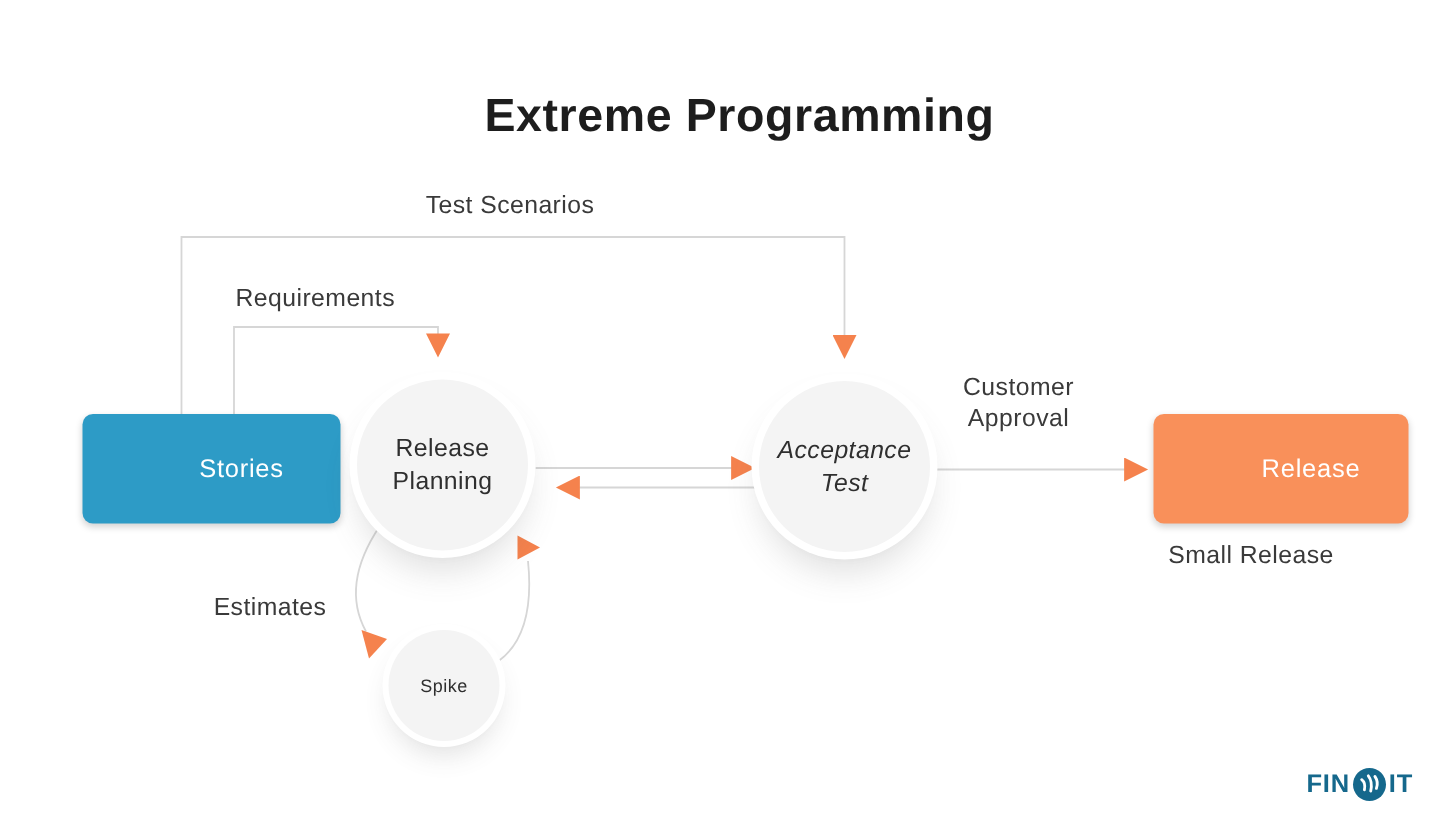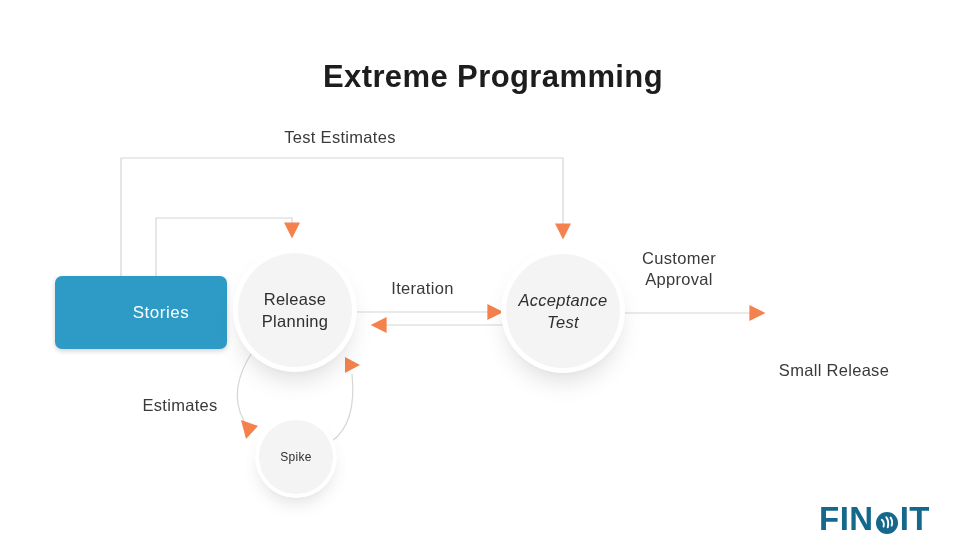--- a/index.html
+++ b/index.html
@@ -30,22 +30,22 @@
     position:absolute;z-index:3;display:flex;align-items:center;justify-content:center;
     background:var(--circle-fill);border-radius:50%;text-align:center;
     color:#2f2f2f;font-size:16.5px;line-height:1.35;letter-spacing:.3px;
     box-shadow:0 0 0 5px #ffffff,0 14px 22px rgba(90,90,90,.18),0 3px 8px rgba(0,0,0,.05);
   }
   .circle-sm{
     box-shadow:0 0 0 4px #ffffff,0 10px 16px rgba(90,90,90,.16),0 2px 6px rgba(0,0,0,.05);
     font-size:12px;
   }
   .logo{
-    position:absolute;right:30px;bottom:12px;z-index:3;display:flex;align-items:flex-end;
-    font-weight:800;font-size:33px;color:var(--logo);letter-spacing:.5px;
+    position:absolute;right:18px;bottom:12px;z-index:3;display:flex;align-items:center;
+    font-weight:800;font-size:17px;color:var(--logo);letter-spacing:.5px;
   }
   .logo .logo-text{line-height:1;}
   .logo svg{margin:2px 1px 0 1px;display:block;}
 </style>
 </head>
 <body>
 
 <div class="canvas">
 
   <h1 class="title">Extreme Programming</h1>
@@ -67,42 +67,45 @@
 
     <path class="connector" d="M622,313 L763,313" marker-end="url(#arr)"></path>
 
     <path class="connector" d="M253,351 Q227,390 244,421"></path>
     <polygon points="241,420 258,426 246,439" style="fill:var(--arrow)"></polygon>
 
     <path class="connector" d="M332,441 Q357,423 352,374"></path>
     <polygon points="345,357 345,373 360,365" style="fill:var(--arrow)"></polygon>
   </svg>
 
-  <div class="lbl center" style="left:240px;top:127px;width:200px;">Test Estimates</div>
-  <div class="lbl center" style="left:360px;top:278px;width:125px;">Iteration</div>
+  <div class="lbl center" style="left:240px;top:127px;width:200px;">Test Scenarios</div>
+  <div class="lbl" style="left:157px;top:189px;">Requirements</div>
   <div class="lbl center" style="left:619px;top:248px;width:120px;">Customer Approval</div>
   <div class="lbl center" style="left:130px;top:395px;width:100px;">Estimates</div>
   <div class="lbl center" style="left:767px;top:360px;width:134px;">Small Release</div>
 
   <div class="node-box box-blue" style="left:55px;top:276px;width:132px;height:73px;">
     <span>Stories</span>
   </div>
 
   <div class="node-circle" style="left:238px;top:253px;width:114px;height:114px;">
     <span style="width:86px;">Release Planning</span>
   </div>
 
   <div class="node-circle" style="left:506px;top:254px;width:114px;height:114px;font-style:italic;">
     <span style="width:100px;">Acceptance Test</span>
   </div>
 
   <div class="node-circle circle-sm" style="left:259px;top:420px;width:74px;height:74px;">
     <span>Spike</span>
   </div>
 
+  <div class="node-box box-orange" style="left:769px;top:276px;width:130px;height:73px;">
+    <span>Release</span>
+  </div>
 
   <div class="logo">
     <span class="logo-text">FIN</span>
     <svg width="24" height="24" viewBox="0 0 24 24">
       <circle cx="12" cy="12" r="11" style="fill:var(--logo)"></circle>
       <path d="M6.8,8.8 Q9.6,11 8.6,15.6" fill="none" stroke="#ffffff" stroke-width="1.9" stroke-linecap="round"></path>
       <path d="M11.2,6.2 Q14.2,10 12.8,16.4" fill="none" stroke="#ffffff" stroke-width="1.9" stroke-linecap="round"></path>
       <path d="M15.6,6.6 Q18.2,10.4 16.6,14.6" fill="none" stroke="#ffffff" stroke-width="1.9" stroke-linecap="round"></path>
     </svg>
     <span class="logo-text">IT</span>

